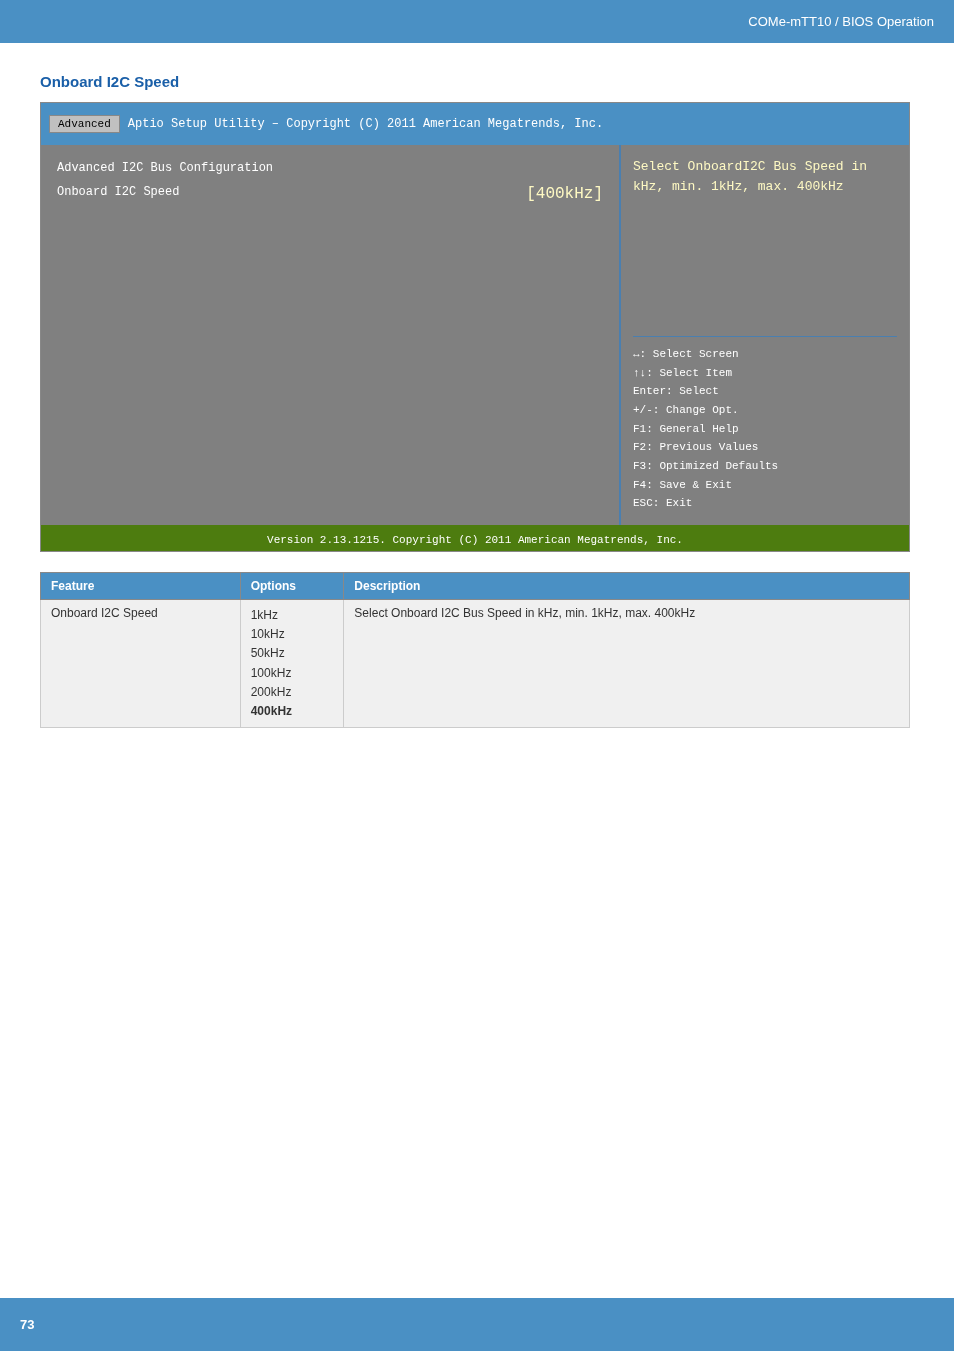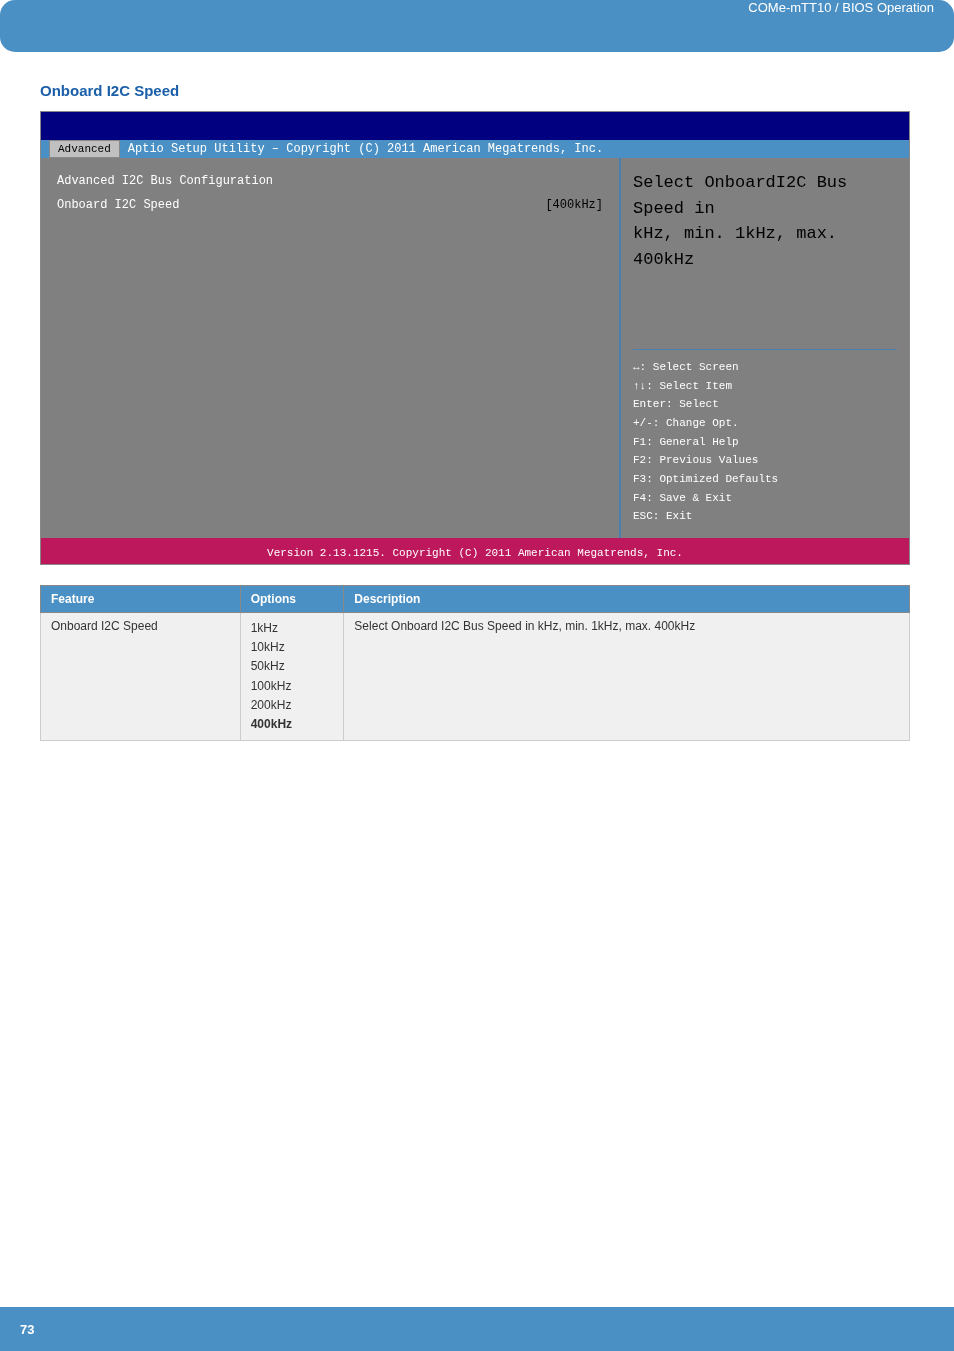--- a/index.html
+++ b/index.html
@@ -7,26 +7,25 @@
       font-family: Arial, sans-serif;
       background: #ffffff;
       width: 954px;
       min-height: 1351px;
       position: relative;
     }
 
     
     .header-bar {
       background: #4a90c4;
-      height: 52px;
-      display: flex;
-      align-items: flex-start;
+      height: 43px;
+      display: flex;
+      align-items: center;
       justify-content: flex-end;
       padding-right: 20px;
-      border-radius: 15px;
     }
     .header-title {
       color: #ffffff;
       font-size: 13px;
     }
 
     
     .main-content {
       padding: 30px 40px 40px 40px;
     }
@@ -42,25 +41,24 @@
     
     .bios-container {
       border: 1px solid #888;
       width: 870px;
       background: #000080;
     }
 
     
     .bios-title-bar {
       background: #4a90c4;
-      padding: 0 8px;
+      padding: 12px 8px;
       display: flex;
       align-items: center;
       gap: 8px;
-      margin-top: 28px;
     }
     .bios-title-text {
       color: #ffffff;
       font-family: 'Courier New', monospace;
       font-size: 12px;
       flex: 1;
       text-align: left;
     }
     .bios-tab {
       background: #c0c0c0;
@@ -94,55 +92,55 @@
       display: flex;
       justify-content: space-between;
       margin-top: 6px;
     }
     .bios-setting-label {
       color: #ffffff;
       font-family: 'Courier New', monospace;
       font-size: 12px;
     }
     .bios-setting-value {
-      color: #000000;
-      font-family: 'Courier New', monospace;
-      font-size: 12px;
+      color: #fef9c3;
+      font-family: 'Courier New', monospace;
+      font-size: 16px;
     }
 
     
     .bios-right {
       background: #808080;
       flex: 1;
       padding: 12px;
       display: flex;
       flex-direction: column;
       justify-content: space-between;
     }
     .bios-help-text {
-      color: #000000;
-      font-family: 'Courier New', monospace;
-      font-size: 17px;
+      color: #fef9c3;
+      font-family: 'Courier New', monospace;
+      font-size: 13px;
       line-height: 1.5;
     }
     .bios-divider {
       border: none;
       border-top: 1px solid #4a7fb0;
       margin: 8px 0;
     }
     .bios-keys {
       color: #ffffff;
       font-family: 'Courier New', monospace;
       font-size: 11px;
       line-height: 1.7;
     }
 
     
     .bios-footer {
-      background: #be185d;
+      background: #4d7c0f;
       padding: 4px 8px;
       text-align: center;
     }
     .bios-footer-text {
       color: #ffffff;
       font-family: 'Courier New', monospace;
       font-size: 11px;
     }
 
     
@@ -173,21 +171,21 @@
       font-weight: bold;
     }
     .option-item {
       display: block;
       line-height: 1.6;
     }
 
     
     .footer-bar {
       background: #4a90c4;
-      height: 44px;
+      height: 53px;
       display: flex;
       align-items: center;
       padding-left: 20px;
       position: absolute;
       bottom: 0;
       left: 0;
       right: 0;
     }
     .footer-page-num {
       color: #ffffff;

